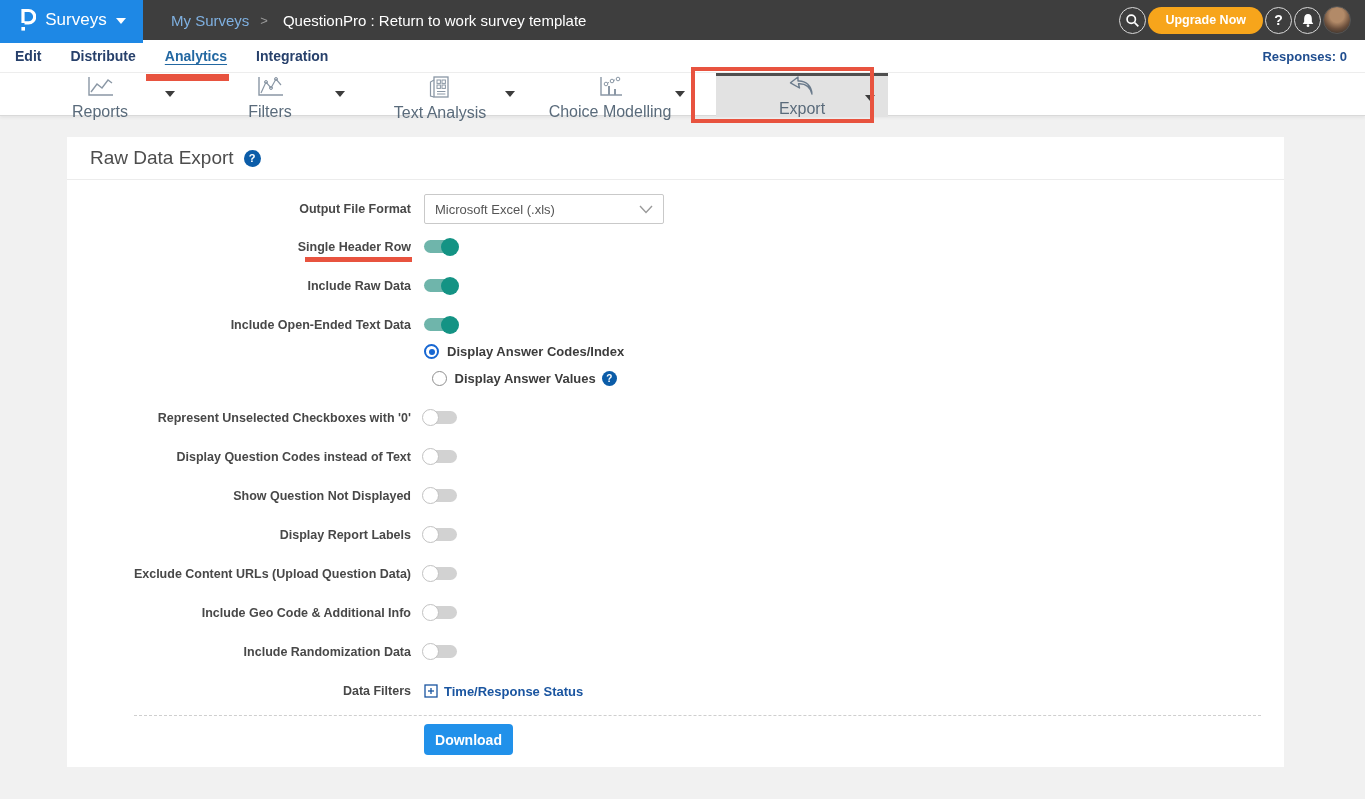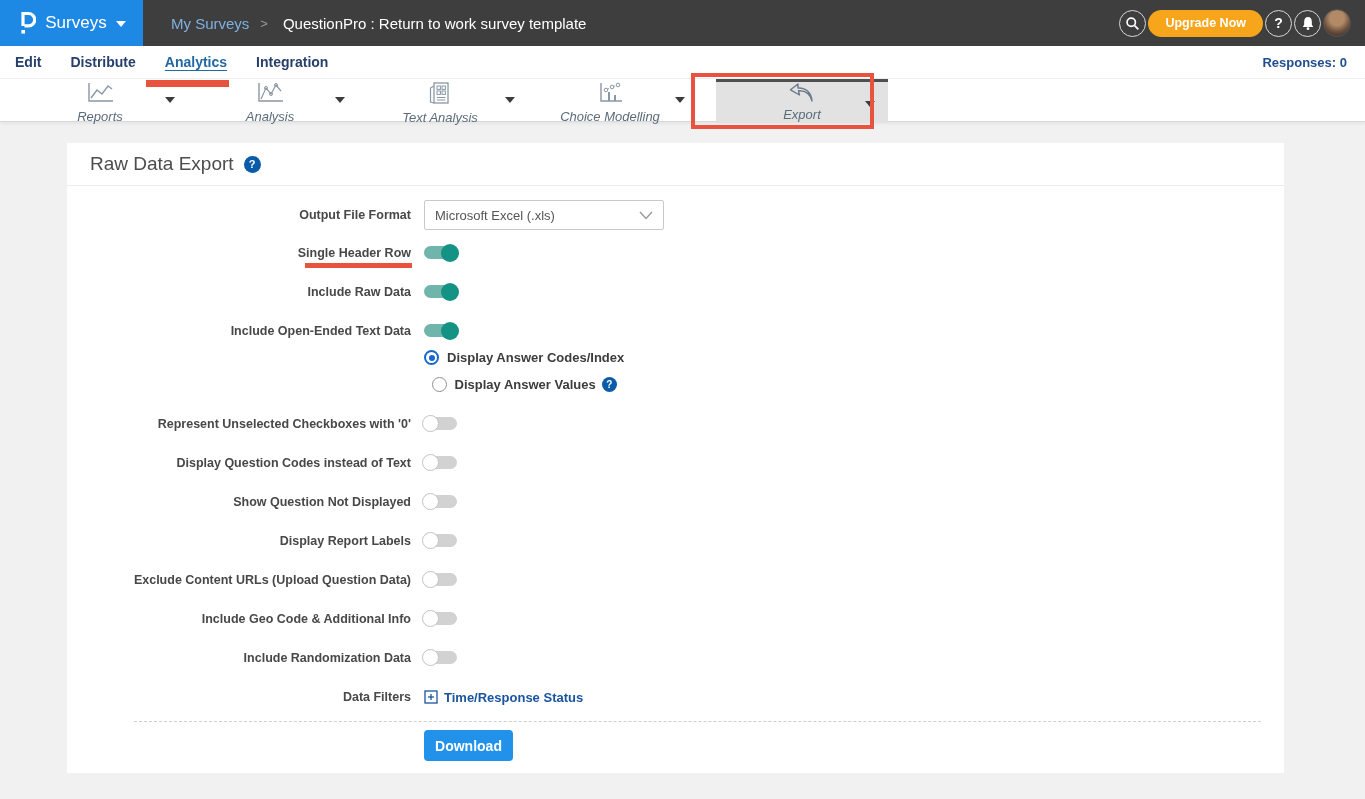--- a/index.html
+++ b/index.html
@@ -2,21 +2,21 @@
 <html><head>
 <meta charset="utf-8">
 <style>
   * { margin:0; padding:0; box-sizing:border-box; }
   body { background:#e8e8e8; }
   .page {
     position:relative; width:1365px; height:799px; overflow:hidden;
     background:#f1f1f1; font-family:"Liberation Sans", sans-serif;
   }
   
-  .header { height:46px; background:#3e3e3e; display:flex; align-items:center; }
+  .header { height:40px; background:#3e3e3e; display:flex; align-items:center; }
   .logo-block { width:143px; height:46px; background:#1e88e5; display:flex; align-items:center; justify-content:center; gap:9px; cursor:pointer; }
   .logo-glyph { display:flex; align-items:center; }
   .app-name { color:#fff; font-size:17px; }
   .caret-white { width:0; height:0; border-left:5px solid transparent; border-right:5px solid transparent; border-top:6px solid #fff; margin-top:2px; }
   .breadcrumb-area { display:flex; align-items:center; gap:11px; margin-left:28px; }
   .crumb-link { color:#7fb0e0; font-size:15px; cursor:pointer; }
   .crumb-sep { color:#9a9a9a; font-size:13px; }
   .page-title { color:#fff; font-size:15px; margin-left:4px; }
   .header-right { margin-left:auto; display:flex; align-items:center; gap:2px; padding-right:14px; }
   .icon-ring { width:27px; height:27px; border:1.5px solid #d8d8d8; border-radius:50%; display:flex; align-items:center; justify-content:center; color:#fff; font-weight:bold; font-size:14px; cursor:pointer; }
@@ -26,21 +26,21 @@
   
   .tabnav { height:32px; background:#fff; display:flex; align-items:center; padding-left:15px; }
   .tab { font-size:14px; font-weight:600; color:#27406b; margin-right:29px; cursor:pointer; position:relative; }
   .tab.active { color:#2368a2; text-decoration:underline; text-underline-offset:3px; }
   .tab.active::after { content:""; position:absolute; left:-19px; right:-2px; top:26px; height:7px; background:#e8533f; z-index:12; }
   .responses { margin-left:auto; padding-right:18px; font-size:13px; font-weight:600; color:#1f4d8f; }
 
   
   .toolbar { height:44px; background:#fff; position:relative; border-top:1px solid #ededed; border-bottom:1px solid #d9d9d9; box-shadow:0 2px 3px rgba(0,0,0,0.05); }
   .tool-group { position:absolute; top:3px; width:140px; display:flex; flex-direction:column; align-items:center; cursor:pointer; }
-  .tool-label { font-size:13px; color:#5a6b7b; margin-top:1px; white-space:nowrap;font-style:italic; }
+  .tool-label { font-size:16px; color:#5a6b7b; margin-top:1px; white-space:nowrap; }
   .tool-caret { position:absolute; top:18px; width:0; height:0; border-left:5px solid transparent; border-right:5px solid transparent; border-top:6px solid #3c3c3c; cursor:pointer; }
   .export-box { position:absolute; left:716px; top:0; width:172px; height:44px; background:#e2e2e2; border-top:3px solid #4f4f4f; display:flex; flex-direction:column; align-items:center; justify-content:center; cursor:pointer; }
   .export-box .tool-label { margin-top:0; }
   .export-caret { position:absolute; right:13px; top:19px; width:0; height:0; border-left:5px solid transparent; border-right:5px solid transparent; border-top:6px solid #3c3c3c; }
   .export-annotation { position:absolute; left:691px; top:-6px; width:183px; height:56px; border:4px solid #e8533f; z-index:6; pointer-events:none; }
 
   
   .panel { margin:21px 0 0 67px; width:1217px; background:#fff; }
   .panel-head { height:43px; display:flex; align-items:center; gap:10px; padding:0 23px; border-bottom:1px solid #ececec; }
   .panel-title { font-size:19px; color:#4d4d4d; }
@@ -142,21 +142,21 @@
     <div class="tool-group" style="left:200px;">
       <span>
         <svg width="30" height="22" viewBox="0 0 30 22">
             <path d="M4 1 V19 H28" fill="none" stroke="#8a97a5" stroke-width="1.4"></path>
             <polyline points="6,17 11,6 16,12 21,3 26,9" fill="none" stroke="#8a97a5" stroke-width="1.2"></polyline>
             <circle cx="11" cy="6" r="1.5" fill="none" stroke="#8a97a5"></circle>
             <circle cx="16" cy="12" r="1.5" fill="none" stroke="#8a97a5"></circle>
             <circle cx="21" cy="3" r="1.5" fill="none" stroke="#8a97a5"></circle>
           </svg>
       </span>
-      <span class="tool-label">Analysis</span>
+      <span class="tool-label">Filters</span>
     </div>
     <span class="tool-caret" style="left:335px;"></span>
 
     <div class="tool-group" style="left:370px;">
       <span>
         <svg width="24" height="23" viewBox="0 0 24 23">
             <rect x="6" y="1" width="14" height="20" fill="none" stroke="#8a97a5" stroke-width="1.3"></rect>
             <path d="M6 4 L2.5 6 V20 L6 21" fill="none" stroke="#8a97a5" stroke-width="1.2"></path>
             <rect x="9" y="4" width="3.4" height="3.4" fill="none" stroke="#8a97a5"></rect>
             <rect x="14" y="4" width="3.4" height="3.4" fill="none" stroke="#8a97a5"></rect>

